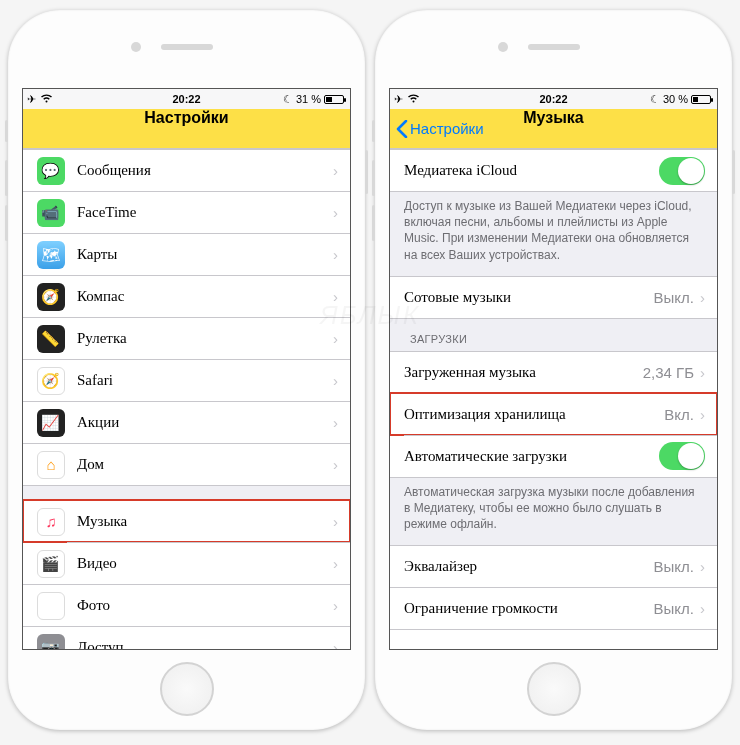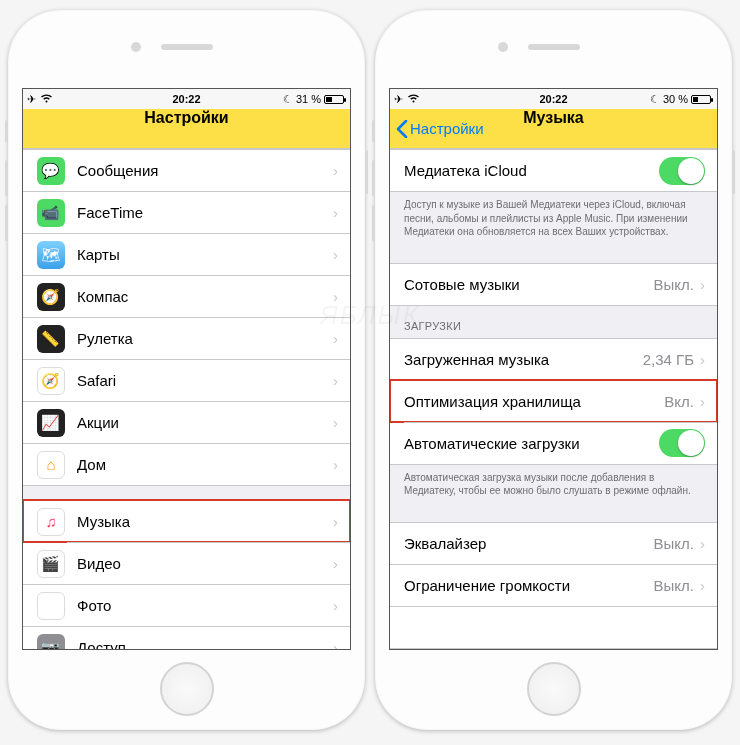--- a/index.html
+++ b/index.html
@@ -85,27 +85,27 @@
   .nav-back {
     position:absolute; left:6px; top:0; bottom:0;
     display:flex; align-items:center; color:#007aff;
     font-weight:400; font-size:15px;
   }
   .nav-back svg { margin-right:2px; }
 
   .content { flex:1; overflow-y:auto; }
   .section-gap { height: 14px; }
   .section-header {
-    padding: 14px 14px 6px 14px;
+    padding: 14px 14px 6px 20px;
     font-size: 11px; color:#6d6d72;
     text-transform: uppercase; letter-spacing:0.3px;
   }
   .section-footer {
-    padding: 6px 14px 24px 14px;
-    font-size: 10px; color:#6d6d72; line-height:1.35;
+    padding: 6px 14px 13px 14px;
+    font-size: 12px; color:#6d6d72; line-height:1.35;
   }
   .row {
     background:#fff;
     min-height: 42px;
     padding: 0 12px 0 14px;
     display:flex; align-items:center;
     border-top: 1px solid #c8c7cc;
     position:relative;
     font-size:15px;
   }
@@ -114,21 +114,21 @@
   .row .row-sep {
     position:absolute; left:44px; right:0; bottom:-1px; height:1px; background:#c8c7cc;
   }
   .row.noicon .row-sep { left:14px; }
   .row-icon {
     width:28px; height:28px; border-radius:6px;
     margin-right:12px; flex-shrink:0;
     display:flex; align-items:center; justify-content:center;
     font-size:15px; color:#fff;
   }
-  .row-label { flex:1; color:#000; }
+  .row-label { flex:1; color:#000;font-family:Liberation Serif, serif; }
   .row-value { color:#8e8e93; font-size:15px; margin-right:6px; }
   .chevron { color:#c7c7cc; }
 
   .toggle {
     width:46px; height:28px; border-radius:14px; position:relative;
     background:#e5e5ea;
   }
   .toggle.on { background:#4cd964; }
   .toggle .knob {
     position:absolute; top:1px; width:26px; height:26px; border-radius:50%;

